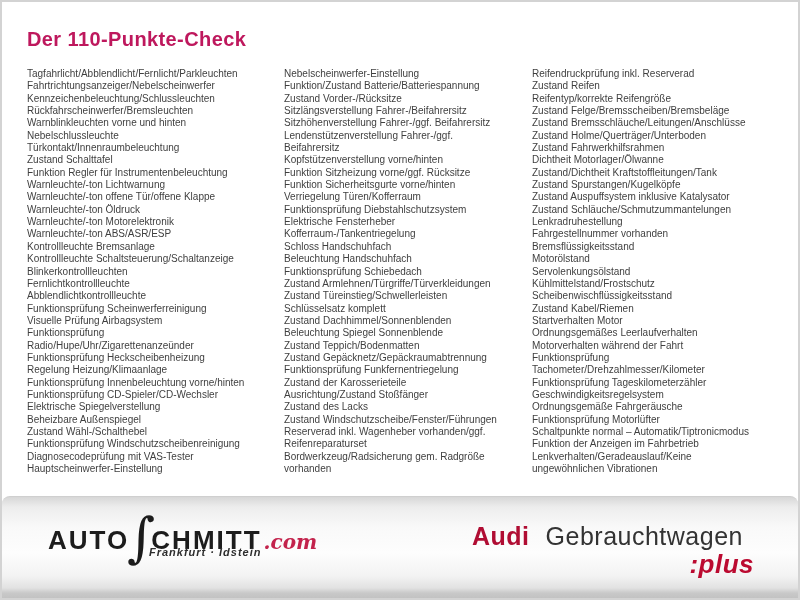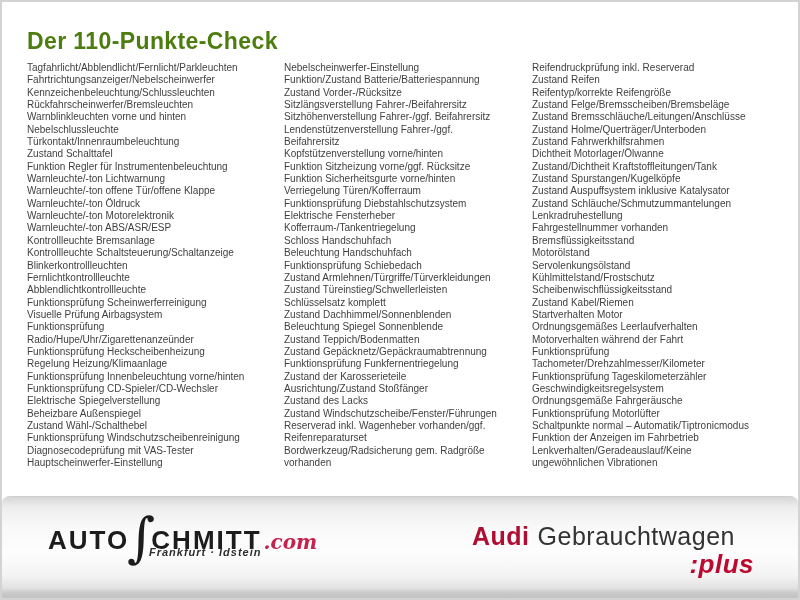--- a/index.html
+++ b/index.html
@@ -7,26 +7,26 @@
     position:relative;
     width:800px; height:600px;
     box-sizing:border-box;
     background:#ffffff;
     border:2px solid #d3d3d3;
     overflow:hidden;
     font-family:"Liberation Sans", sans-serif;
   }
   .title {
     position:absolute; left:25px; top:26px;
-    font-size:23px; font-weight:bold;
+    font-size:20px; font-weight:bold;
     letter-spacing:0.4px;
-    color:#4d7c0f;
+    color:#be185d;
   }
   .col {
-    position:absolute; top:60px;
+    position:absolute; top:66px;
     font-size:10px; line-height:12.35px;
     color:#3f3f3f;
     white-space:pre;
   }
   .c1 { left:25px;  width:255px; }
   .c2 { left:282px; width:246px; }
   .c3 { left:530px; width:258px; }
 
   .footer {
     position:absolute; left:0; right:0; bottom:0; height:101px;
@@ -66,21 +66,21 @@
     letter-spacing:1px;
     color:#2e2e2e;
   }
   .audi-row {
     position:absolute; left:470px; top:27px;
     font-size:25px; line-height:25px;
     letter-spacing:0.5px;
     white-space:nowrap;
   }
   .audi-brand { font-weight:bold; color:#b00d33; }
-  .audi-label { font-weight:normal; color:#333333; margin-left:8px; }
+  .audi-label { font-weight:normal; color:#333333; margin-left:16px; }
   .audi-plus {
     position:absolute; right:44px; top:52px;
     font-size:26px; font-weight:bold; font-style:italic;
     color:#bb0a30;
     letter-spacing:0.5px;
   }
 </style>
 </head>
 <body>
 

